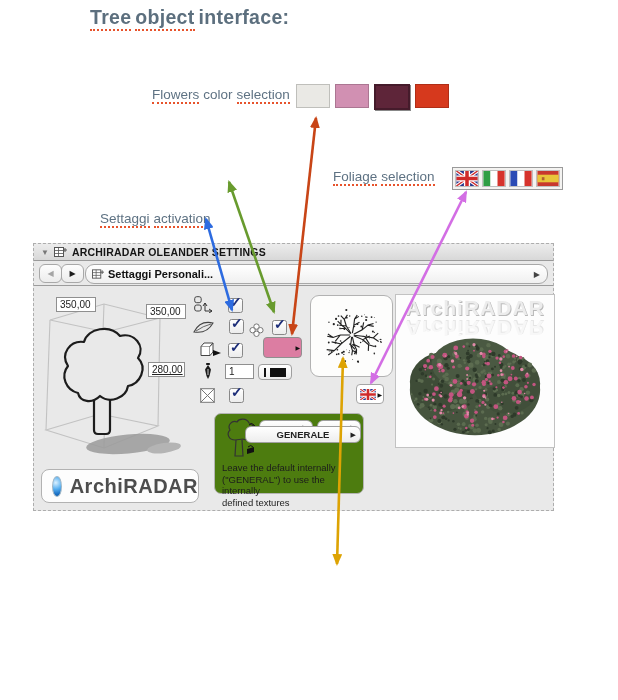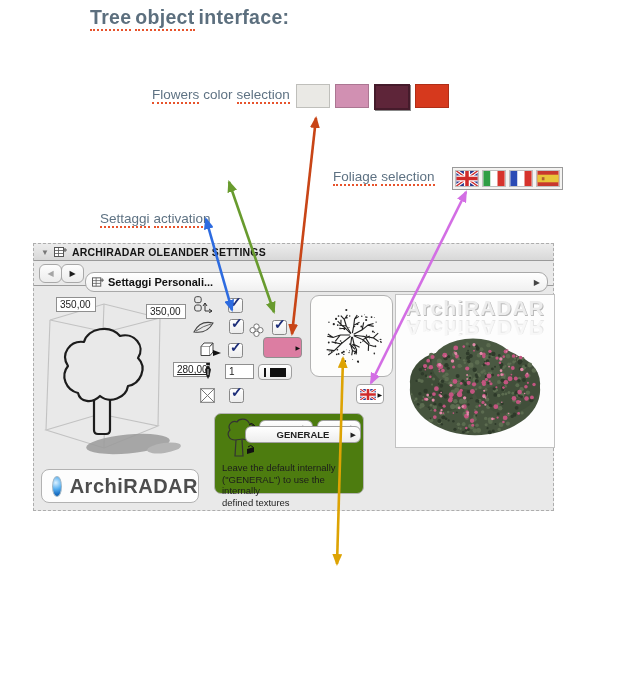--- a/index.html
+++ b/index.html
@@ -29,21 +29,21 @@
           background:#e9e9e9;border:1px dashed #adadad;box-sizing:border-box;}
   .dlg-head{position:absolute;left:0;top:0;right:0;height:16px;
             background:linear-gradient(#ececec,#d8d8d8);border-bottom:1px solid #9a9a9a;
             display:flex;align-items:center;}
   .dlg-head .tri{font-size:8px;color:#777;margin:0 5px 0 7px;}
   .dlg-title{font-size:10.5px;font-weight:bold;color:#141414;letter-spacing:.2px;margin-left:5px;}
   .dlg-nav{position:absolute;left:0;top:17px;right:0;height:24px;border-bottom:1px solid #9c9c9c;}
   .navbtn{position:absolute;top:3px;width:21px;height:17px;border:1px solid #a8a8a8;border-radius:6px;
           background:linear-gradient(#fdfdfd,#ececec);display:flex;align-items:center;justify-content:center;
           font-size:8px;}
-  .dropdown{position:absolute;left:51px;right:5px;top:11px;height:18px;border:1px solid #a8a8a8;
+  .dropdown{position:absolute;left:51px;right:5px;top:3px;height:18px;border:1px solid #a8a8a8;
             border-radius:9px;background:linear-gradient(#fff,#f0f0f0);display:flex;align-items:center;}
   .dropdown .txt{font-size:11px;font-weight:bold;color:#111;margin-left:4px;}
   .dropdown .arr{position:absolute;right:7px;font-size:8px;color:#444;}
 
   .fld{position:absolute;background:#fff;border:1px solid #8f8f8f;font-size:10px;color:#222;
        display:flex;align-items:center;padding-left:3px;box-sizing:border-box;height:15px;}
   .chk{position:absolute;width:13px;height:13px;background:linear-gradient(#fff,#ececec);
        border:1px solid #888;border-radius:2.5px;}
   .chk .m{position:absolute;left:1px;top:-5px;font-size:14px;font-weight:bold;color:#1e2f7a;}
   .btn{position:absolute;background:linear-gradient(#fff,#ededed);border:1px solid #9f9f9f;
@@ -175,21 +175,21 @@
                C96,36 108,50 100,62 C110,72 102,88 90,90 C88,102 72,108 62,100
                C54,108 42,106 40,97 Z" fill="#e9e9e9" stroke="#1c1c1c" stroke-width="2.2" stroke-linejoin="round"></path>
     </svg>
 
     <div class="fld" style="left:22px;top:53px;width:40px;">
       <span>350,00</span>
       </div>
     <div class="fld" style="left:112px;top:60px;width:40px;">
       <span>350,00</span>
       </div>
-    <div class="fld" style="left:139px;top:118px;width:37px;text-decoration:underline;">
+    <div class="fld" style="left:114px;top:118px;width:37px;text-decoration:underline;">
       <span>280,00</span>
       </div>
 
     <svg class="icon" style="left:160px;top:52px;" width="19" height="17" viewBox="0 0 19 17">
       <rect x="0.7" y="0.7" width="6.5" height="6" rx="2" fill="none" stroke="#444"></rect>
       <rect x="0.7" y="9" width="6.5" height="6" rx="2" fill="none" stroke="#444"></rect>
       <path d="M11,15 h7 M11,15 V7 M11,7 l-2,3 M11,7 l2,3 M18,15 l-3,-2 M18,15 l-3,2" stroke="#333" stroke-width="1" fill="none"></path>
     </svg>
     <div class="chk" style="left:194px;top:54px;">
       <span class="m">✓</span>

